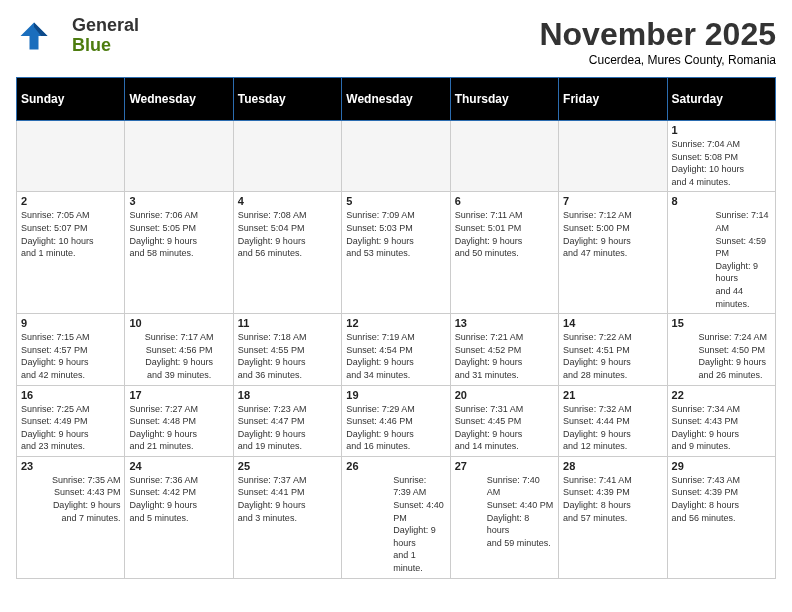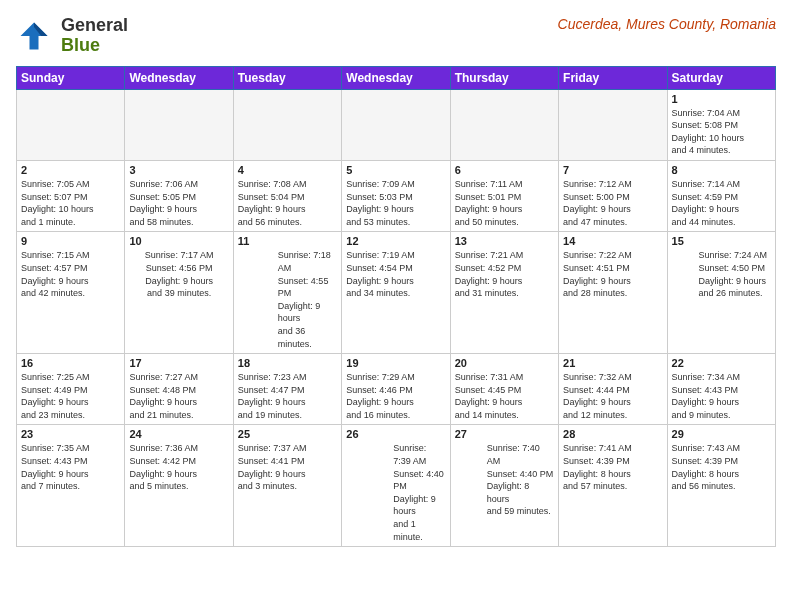--- a/index.html
+++ b/index.html
@@ -12,21 +12,21 @@
     }
     .header-area {
       display: flex;
       justify-content: space-between;
       align-items: flex-start;
       margin-bottom: 10px;
     }
     .logo-container {
       display: flex;
       align-items: center;
-      gap: 9px;
+      gap: 20px;
     }
     .logo-text {
       font-size: 18px;
       font-weight: bold;
       color: #333;
       line-height: 1.1;
     }
     .logo-text span {
       display: block;
     }
@@ -37,35 +37,34 @@
     }
     .title-area {
       text-align: right;
     }
     .month-title {
       font-size: 32px;
       font-weight: bold;
       color: #333;
     }
     .subtitle {
-      font-size: 14px;
-      color: #c2410c;
-      font-style: italic;
+      font-size: 12px;
+      color: #000000;
     }
     .calendar {
       width: 100%;
       border-collapse: collapse;
       border: 1px solid #ccc;
     }
     .calendar th {
-      background-color: #6d28d9;
+      background-color: #000000;
       color: white;
       font-size: 12px;
       font-weight: bold;
-      padding: 4px 4px;
+      padding: 14px 4px;
       border: 1px solid #2b6cb0;
       text-align: left;
     }
     .calendar td {
       border: 1px solid #ccc;
       vertical-align: top;
       padding: 3px 4px;
       font-size: 9.5px;
       color: #333;
       width: calc(100% / 7);
@@ -100,20 +99,21 @@
       <rect x="0" y="0" width="40" height="40" fill="white"></rect>
       <polygon points="20,5 35,20 25,20 25,35 15,35 15,20 5,20" fill="#1a6ebd"></polygon>
       <polygon points="20,5 35,20 28,20 20,10" fill="#0d4a8a"></polygon>
     </svg>
     <div class="logo-text">
       <span>General</span>
       <span class="logo-blue-part">Blue</span>
     </div>
   </div>
   <div class="title-area">
+    <div class="month-title">November 2025</div>
     <div class="subtitle">Cucerdea, Mures County, Romania</div>
   </div>
 </div>
 
 <table class="calendar">
   <thead>
     <tr>
     <th>Sunday</th>
         <th>Wednesday</th>
         <th>Tuesday</th>
@@ -177,21 +177,21 @@
         </td>
         <td>
           <div class="day-number">7</div>
           <div class="day-info" style="white-space: pre-line;">Sunrise: 7:12 AM
 Sunset: 5:00 PM
 Daylight: 9 hours
 and 47 minutes.</div>
         </td>
         <td>
           <div class="day-number">8</div>
-          <div class="day-info" style="white-space: pre-line;">Sunrise: 7:14 AM
+          <div class="day-info" style="white-space: pre-line; margin-left: 44px;">Sunrise: 7:14 AM
 Sunset: 4:59 PM
 Daylight: 9 hours
 and 44 minutes.</div>
         </td>
       </tr>
       <tr>
         <td>
           <div class="day-number">9</div>
           <div class="day-info" style="white-space: pre-line;">Sunrise: 7:15 AM
 Sunset: 4:57 PM
@@ -200,21 +200,21 @@
         </td>
         <td>
           <div class="day-number">10</div>
           <div class="day-info" style="white-space: pre-line; text-align: center;">Sunrise: 7:17 AM
 Sunset: 4:56 PM
 Daylight: 9 hours
 and 39 minutes.</div>
         </td>
         <td>
           <div class="day-number">11</div>
-          <div class="day-info" style="white-space: pre-line; margin-left: 40px;">Sunrise: 7:18 AM
+          <div class="day-info" style="white-space: pre-line;">Sunrise: 7:18 AM
 Sunset: 4:55 PM
 Daylight: 9 hours
 and 36 minutes.</div>
         </td>
         <td>
           <div class="day-number">12</div>
           <div class="day-info" style="white-space: pre-line;">Sunrise: 7:19 AM
 Sunset: 4:54 PM
 Daylight: 9 hours
 and 34 minutes.</div>
@@ -288,21 +288,21 @@
           <div class="day-number">22</div>
           <div class="day-info" style="white-space: pre-line;">Sunrise: 7:34 AM
 Sunset: 4:43 PM
 Daylight: 9 hours
 and 9 minutes.</div>
         </td>
       </tr>
       <tr>
         <td>
           <div class="day-number">23</div>
-          <div class="day-info" style="white-space: pre-line;">Sunrise: 7:35 AM
+          <div class="day-info" style="white-space: pre-line; text-align: right;">Sunrise: 7:35 AM
 Sunset: 4:43 PM
 Daylight: 9 hours
 and 7 minutes.</div>
         </td>
         <td>
           <div class="day-number">24</div>
           <div class="day-info" style="white-space: pre-line;">Sunrise: 7:36 AM
 Sunset: 4:42 PM
 Daylight: 9 hours
 and 5 minutes.</div>

